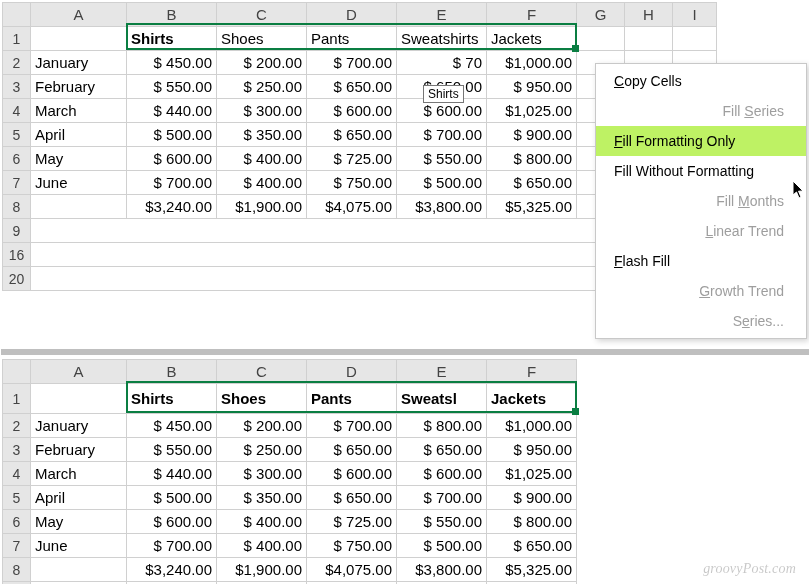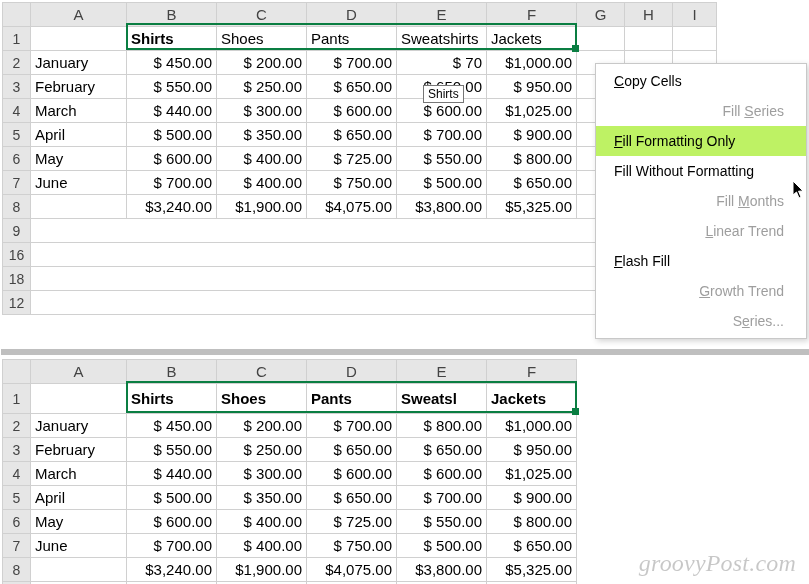--- a/index.html
+++ b/index.html
@@ -22,21 +22,21 @@
   .sheet1{position:absolute;left:1px;top:1px;}
   .sheet2{position:absolute;left:1px;top:358px;}
   .divider{position:absolute;left:0;right:0;top:348px;height:6px;background:#bfbfbf}
   
   .menu{position:absolute;left:594px;top:62px;width:210px;background:#fff;border:1px solid #c8c8c8;box-shadow:2px 2px 6px rgba(0,0,0,.18);font-size:14px;padding:2px 0;}
   .menu .mi{padding:7px 22px 7px 18px;color:#000;cursor:default;}
   .menu .mi.dis{color:#9e9e9e;text-align:right;}
   .menu .mi.hover{background:#bef264;}
   .menu .mi .ul{text-decoration:underline;}
   
-  .wm{position:absolute;right:14px;bottom:8px;font-family:Georgia,'Times New Roman',serif;font-style:italic;font-size:24px;color:rgba(0,0,0,.22);letter-spacing:.2px}
+  .wm{position:absolute;right:14px;bottom:8px;font-family:Georgia,'Times New Roman',serif;font-style:italic;font-size:14px;color:rgba(0,0,0,.22);letter-spacing:.2px}
   
   .cursor{position:absolute;left:792px;top:180px;width:12px;height:18px;pointer-events:none;}
 </style>
 </head>
 <body>
 
 <div class="stage">
 
   <table class="sheet sheet1">
     <colgroup>
@@ -162,25 +162,21 @@
         </tr>
     <tr>
           <th class="rowh">9</th>
           <td colspan="9"></td>
         </tr>
     <tr>
           <th class="rowh">16</th>
           <td colspan="9"></td>
         </tr>
     <tr>
-          <th class="rowh">18</th>
-          <td colspan="9"></td>
-        </tr>
-    <tr>
-          <th class="rowh">12</th>
+          <th class="rowh">20</th>
           <td colspan="9"></td>
         </tr>
   </tbody>
     </table>
 
   <div class="sel" style="left:125px;top:22px;width:451px;height:27px;"></div>
   <div class="tip" style="left:422px;top:84px;">Shirts</div>
 
   <div class="divider"></div>
 

